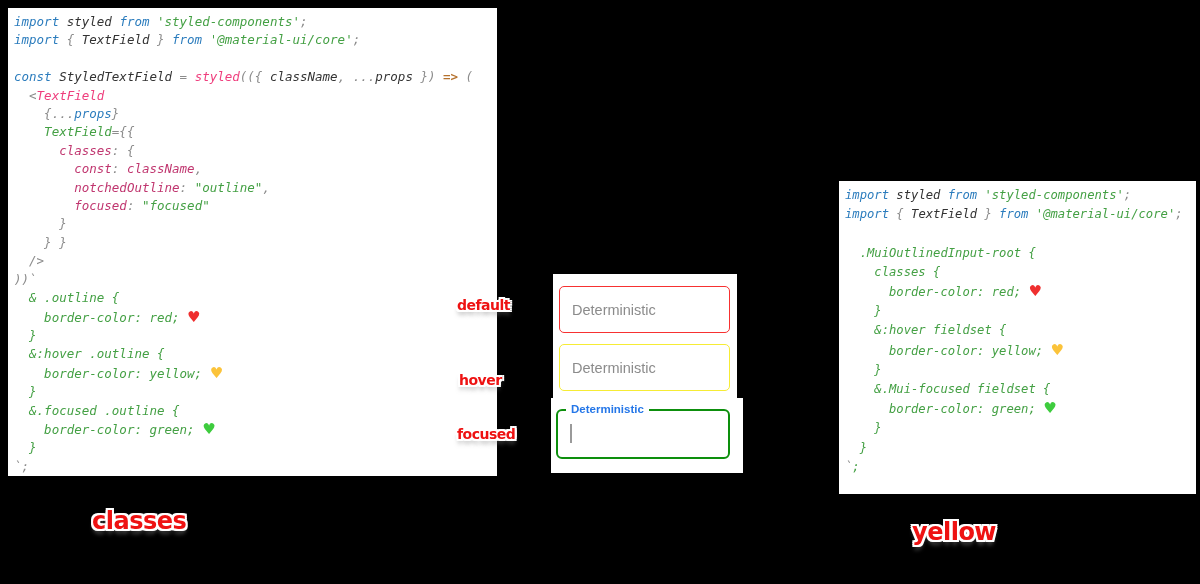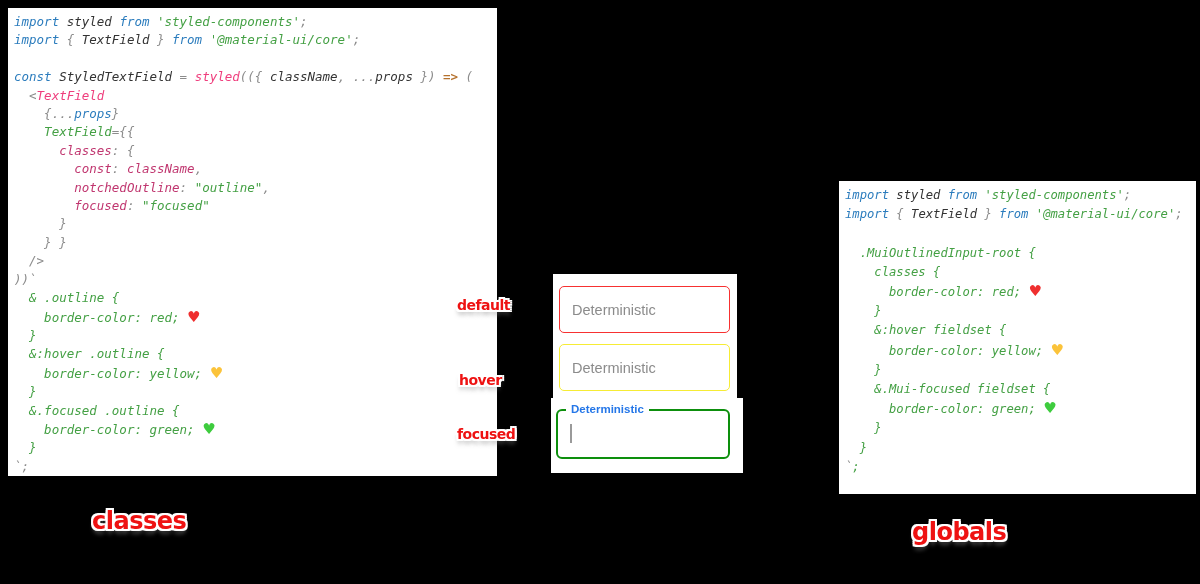--- a/index.html
+++ b/index.html
@@ -115,15 +115,15 @@
   <fieldset class="tf-fieldset">
     <legend><span>Deterministic</span></legend>
   </fieldset>
   <div class="caret"></div>
 
   <div class="rlabel state-label lbl-default">default</div>
   <div class="rlabel state-label lbl-hover">hover</div>
   <div class="rlabel state-label lbl-focused">focused</div>
 
   <div class="rlabel big-label lbl-classes">classes</div>
-  <div class="rlabel big-label lbl-globals">globals</div>
+  <div class="rlabel big-label lbl-globals">yellow</div>
 
 </div>
 
 </body></html>

